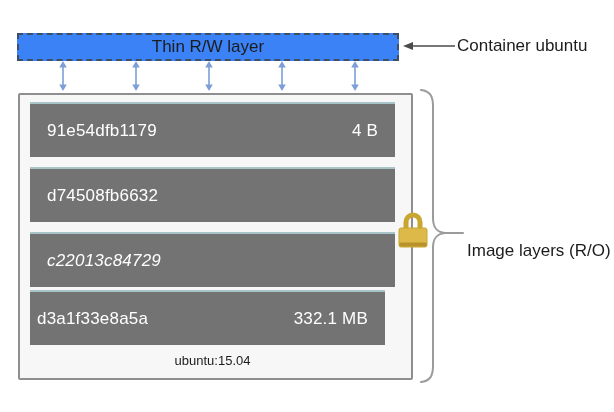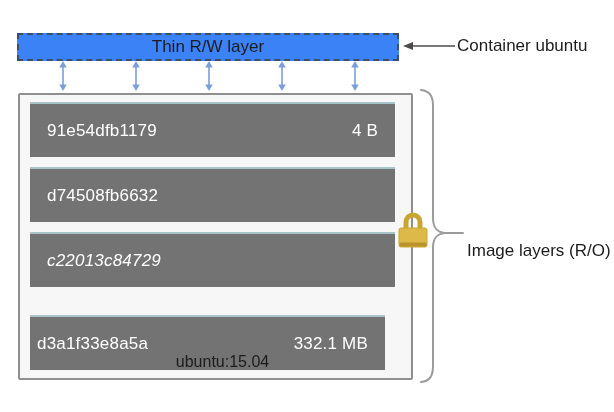--- a/index.html
+++ b/index.html
@@ -27,24 +27,24 @@
     background:#f7f7f8;border:2px solid #8f8f8f;border-radius:2px;
   }
   .layer-bar{
     position:absolute;left:10px;width:331px;height:53px;
     background:#737373;border-top:2px solid #a9c4c8;
     display:flex;align-items:center;justify-content:space-between;
     padding:0 17px;color:#ffffff;font-size:17px;
   }
   .layer-bar .hash{letter-spacing:.2px;}
   .layer-bar .size{letter-spacing:.2px;}
-  .bar1{top:7px;} .bar2{top:72px;} .bar3{top:137px;font-style:italic;} .bar4{top:220px;padding-left:7px;}
+  .bar1{top:7px;} .bar2{top:72px;} .bar3{top:137px;font-style:italic;} .bar4{top:195px;padding-left:7px;}
   .box-caption{
-    position:absolute;left:20px;top:258px;width:365px;height:22px;
-    text-align:center;font-size:16px;color:#1c1c1c;
+    position:absolute;left:10px;top:258px;width:365px;height:22px;
+    text-align:center;font-size:13px;color:#1c1c1c;
   }
   
   .lock{position:absolute;left:397px;top:208px;width:32px;height:42px;}
   
   .brace{position:absolute;left:417px;top:88px;}
   .ann-label-image{
     position:absolute;left:467px;top:241px;font-size:17px;color:#1c1c1c;line-height:19px;
   }
 </style>
 </head>

